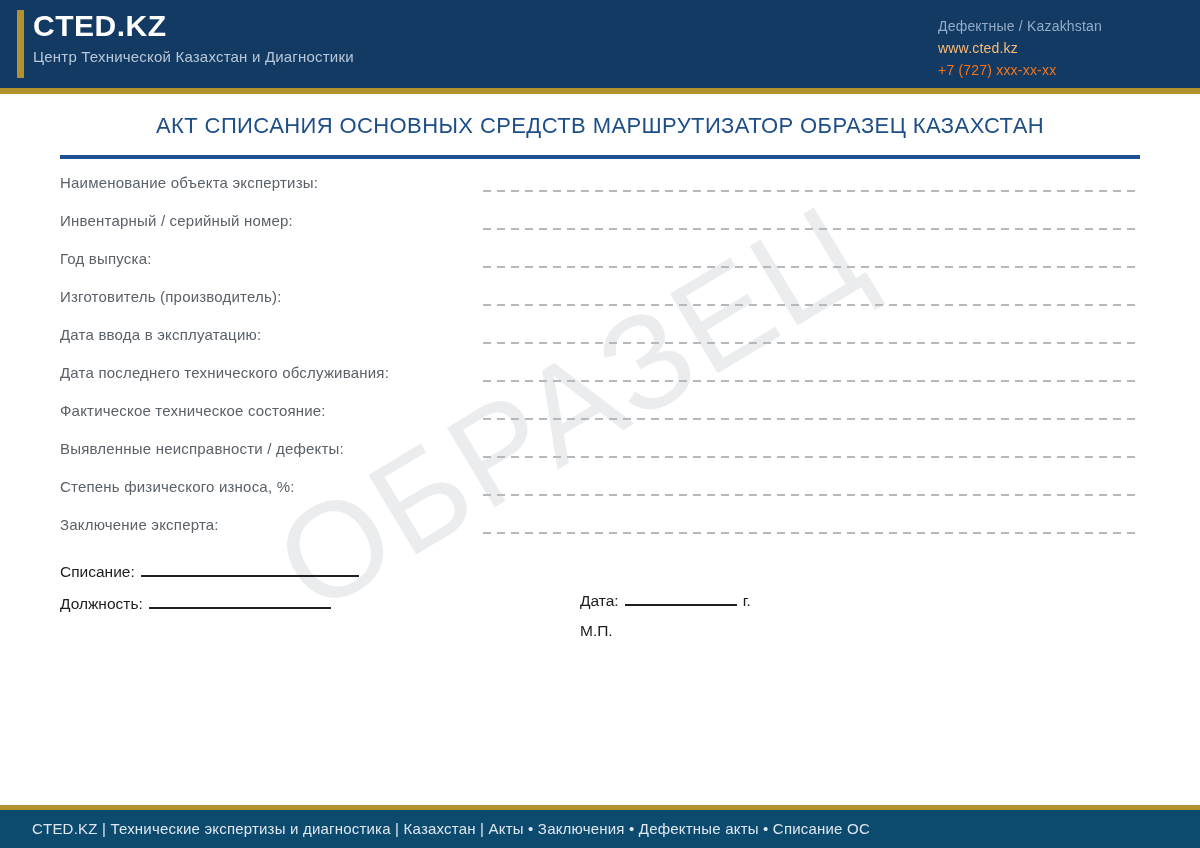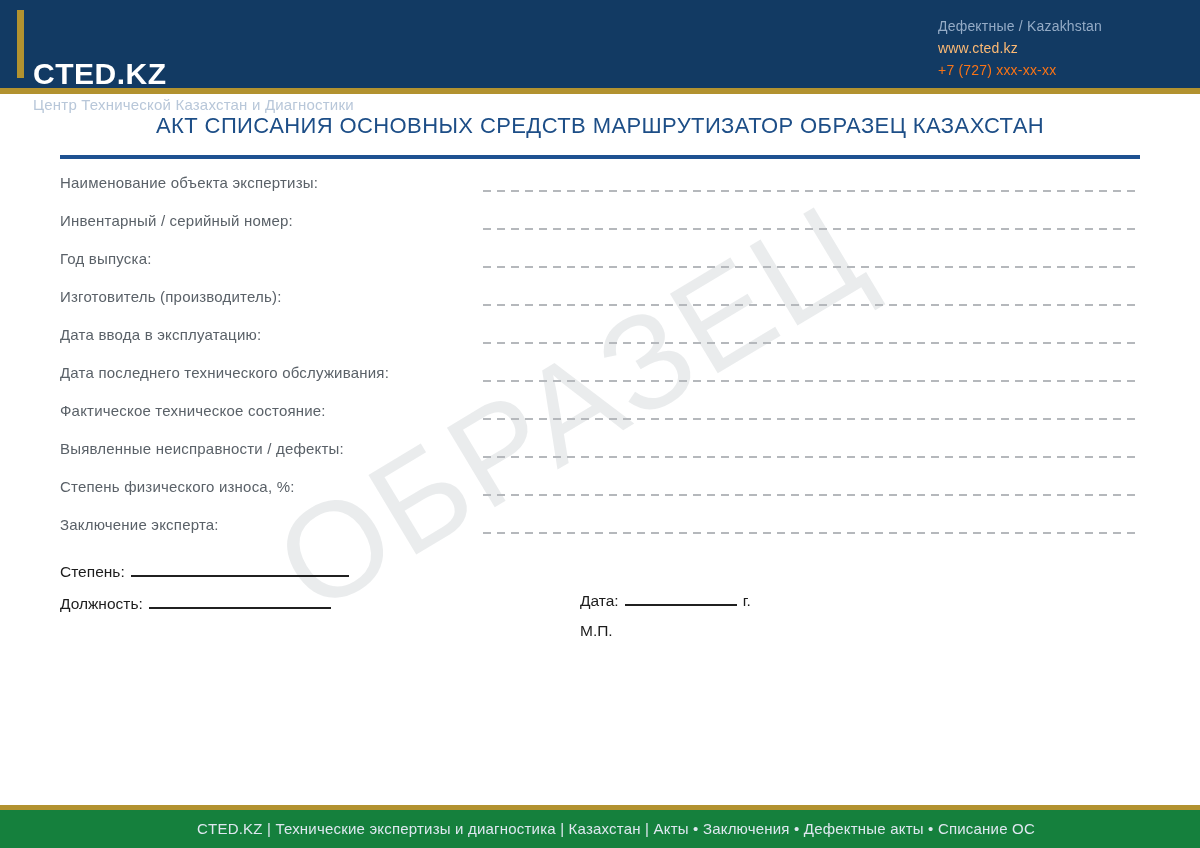--- a/index.html
+++ b/index.html
@@ -16,21 +16,20 @@
     background: #123a63;
   }
   .gold-bar {
     position: absolute; left: 17px; top: 10px; width: 7px; height: 68px;
     background: #b2922f;
   }
   .logo-block { position: absolute; left: 33px; top: 9px; }
   .logo {
     color: #ffffff; font-size: 30px; font-weight: 700; letter-spacing: 0.5px;
     line-height: 34px;
-    margin-top: 48px;
   }
   .subtitle {
     color: #b8c7d9; font-size: 15px; margin-top: 5px; letter-spacing: 0.2px;
   }
   .contact-block {
     position: absolute; left: 938px; top: 15px;
     font-size: 14px; line-height: 22px; letter-spacing: 0.2px;
   }
   .contact-country { color: #94abc6; }
   .contact-site { color: #fdba74; cursor: pointer; }
@@ -89,22 +88,21 @@
   .sig-line.position { width: 182px; }
   .sig-line.date { width: 112px; }
   .sig-suffix { margin-left: 6px; }
   
   .footer-gold-line {
     position: absolute; top: 805px; left: 0; right: 0; height: 5px;
     background: #b2922f;
   }
   .footer {
     position: absolute; top: 810px; left: 0; right: 0; bottom: 0;
-    background: #15803d;
-    text-align: center;
+    background: #0c4a6e;
   }
   .footer-text {
     color: #dfe7f0; font-size: 15px; line-height: 38px;
     padding-left: 32px; letter-spacing: 0.2px;
     white-space: nowrap;
   }
 </style>
 </head>
 <body>
 
@@ -175,21 +173,21 @@
 
   <div class="field-row">
     <span class="field-label">Заключение эксперта:</span>
     <div class="dash-line"></div>
   </div>
 </div>
 
 <div class="signature">
   <div class="sig-row">
     <span class="sig-left">
-      <span>Степень:</span><span class="sig-line expert"></span>
+      <span>Списание:</span><span class="sig-line expert"></span>
     </span>
     <span class="sig-right">
       <span>Дата:</span><span class="sig-line date"></span><span class="sig-suffix">г.</span>
     </span>
   </div>
   <div class="sig-row">
     <span class="sig-left">
       <span>Должность:</span><span class="sig-line position"></span>
     </span>
     <span class="sig-right">

